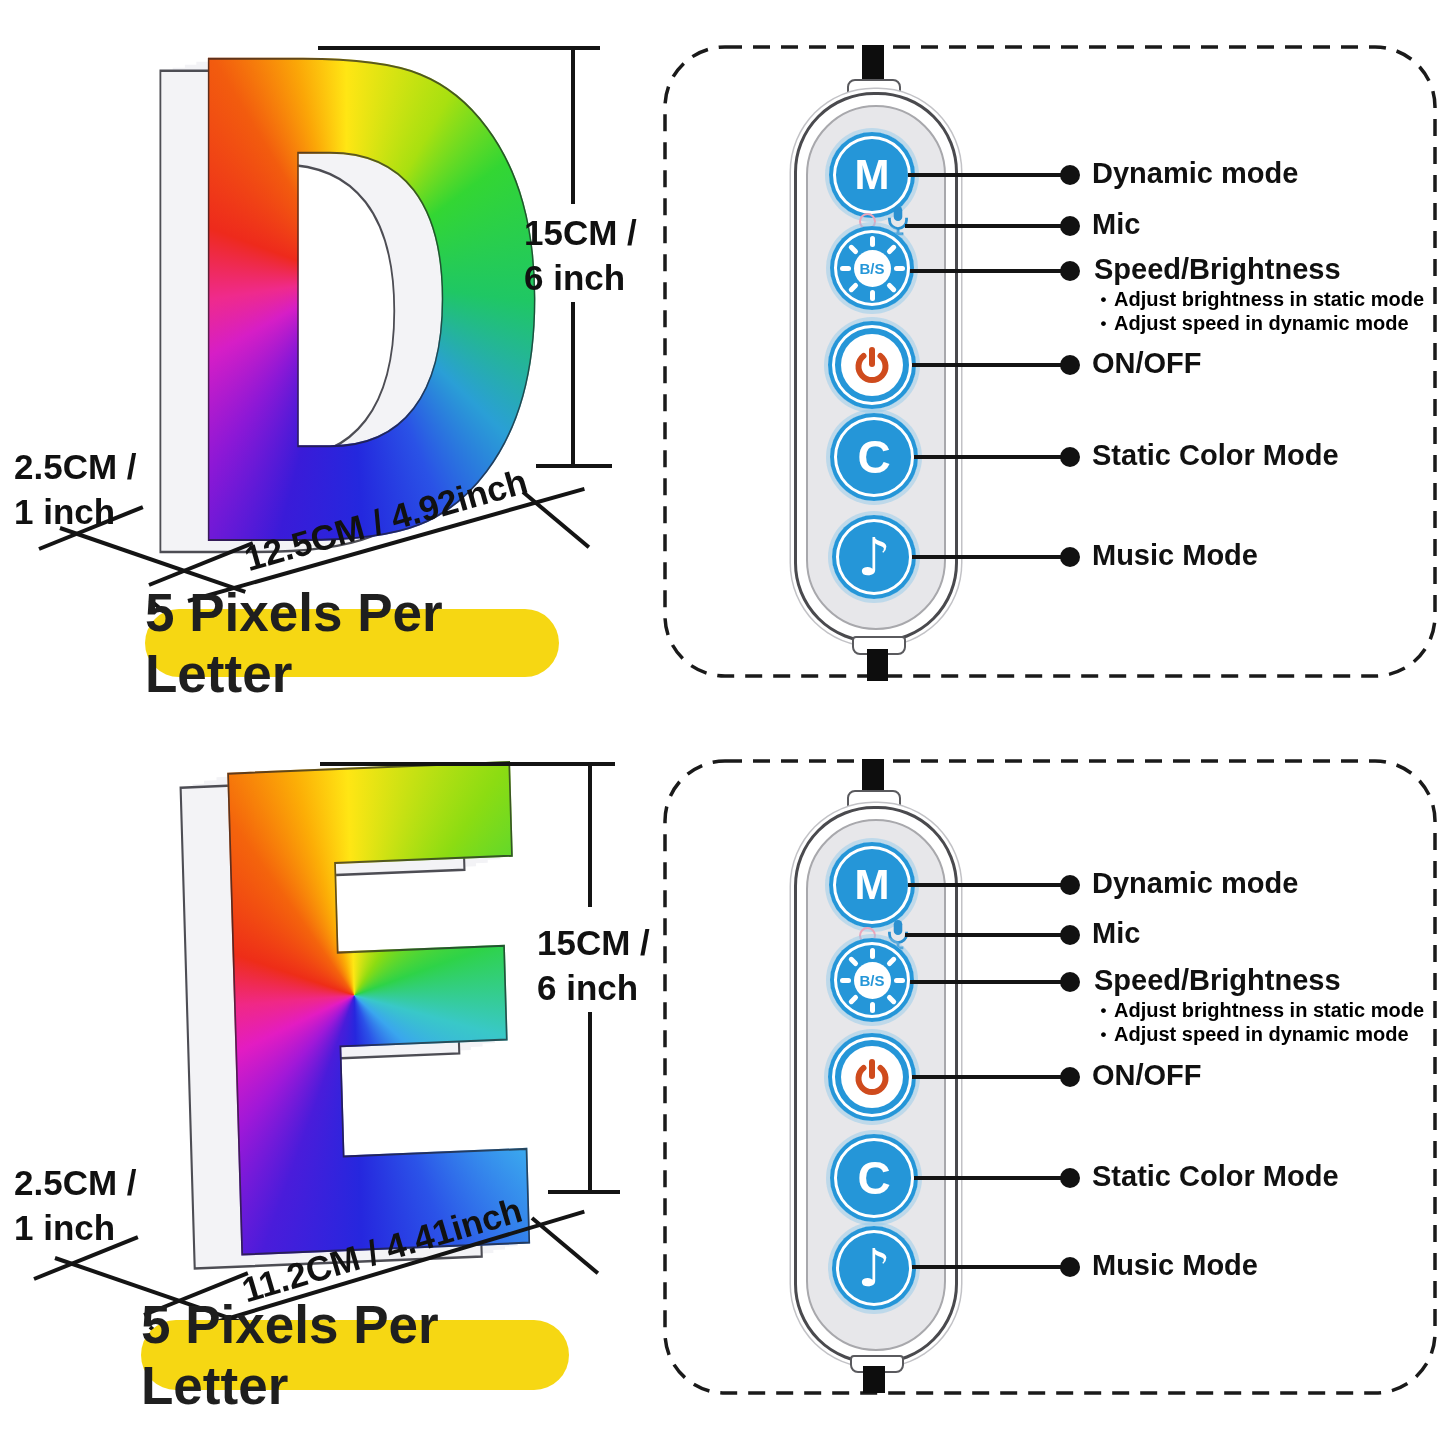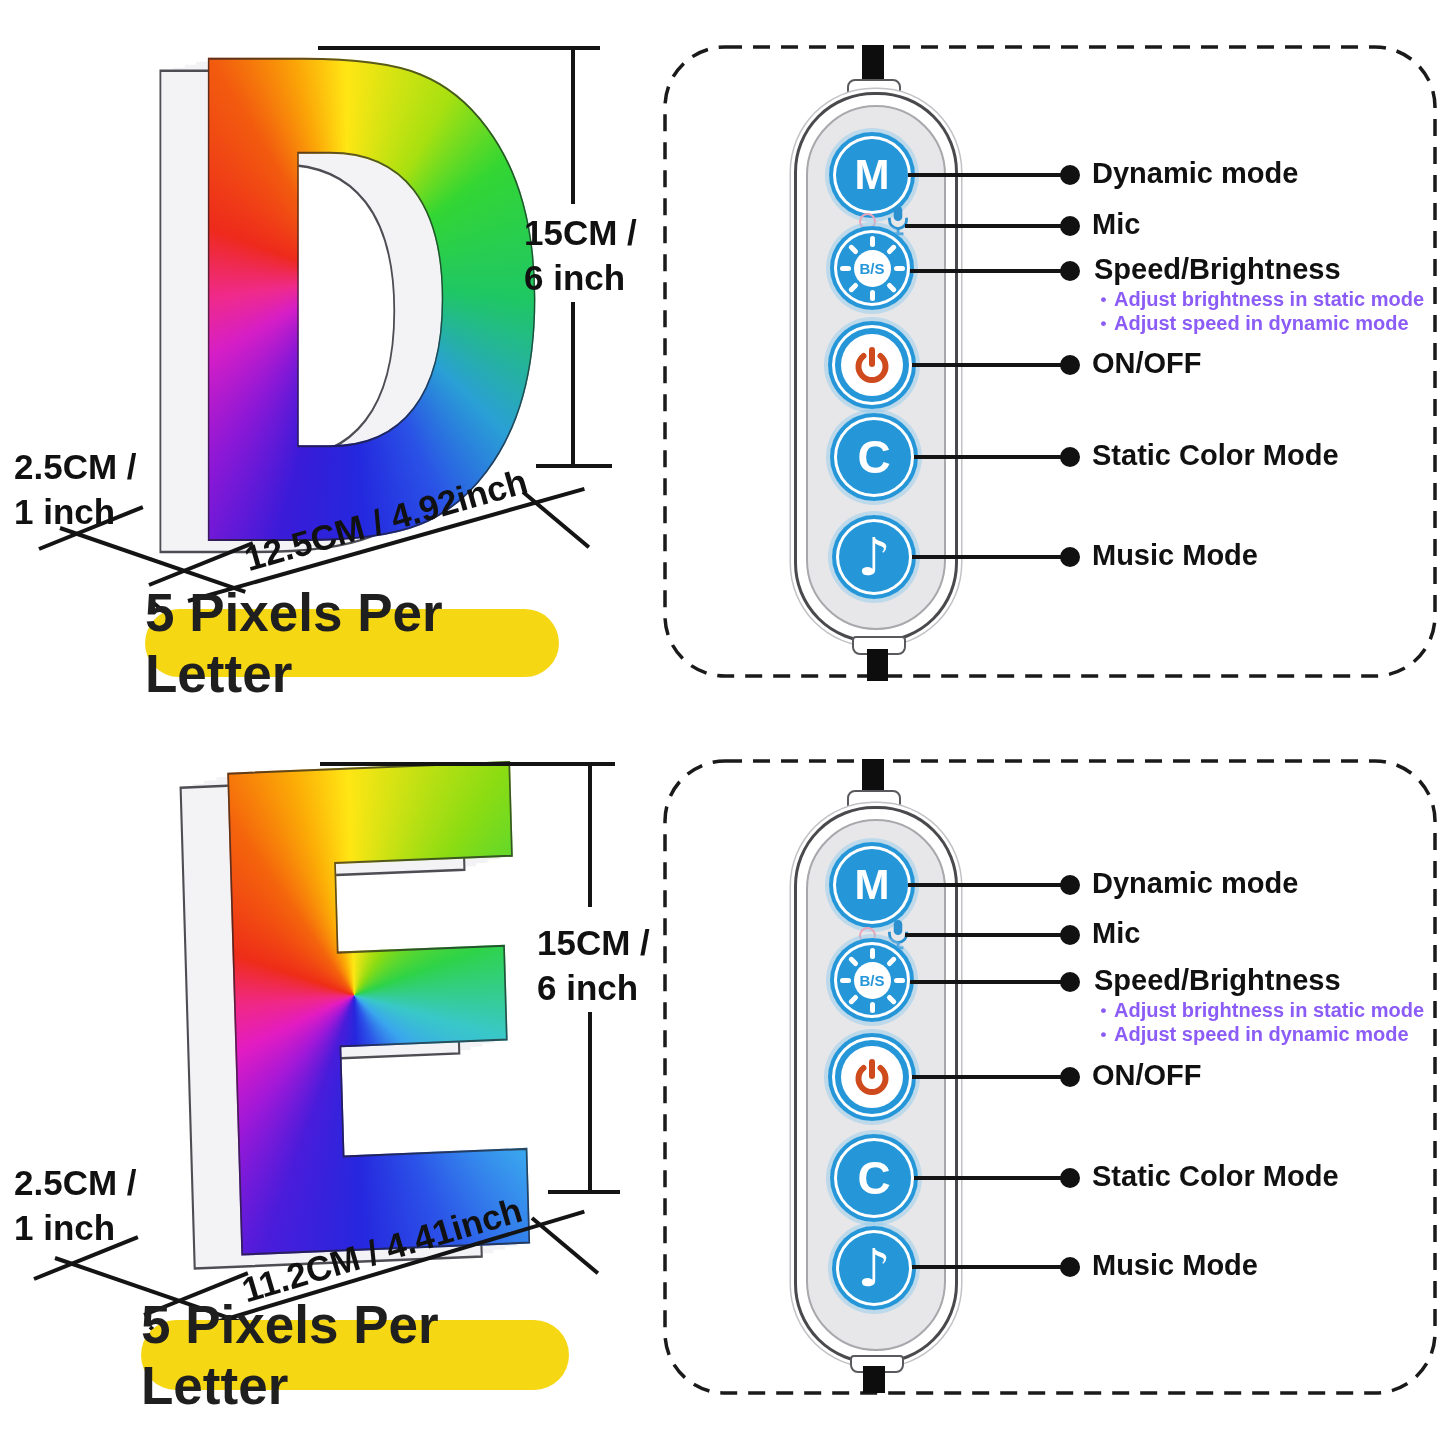--- a/index.html
+++ b/index.html
@@ -55,21 +55,21 @@
        background:#fff;border-radius:3px;}
   .led{position:absolute;width:13px;height:13px;border:2.5px solid #eba6bb;border-radius:50%;
        background:transparent;}
   .mic-icon{position:absolute;}
   
   .callout{position:absolute;height:0;}
   .callout .lead{position:absolute;left:0;top:-2px;height:3.5px;background:#141414;}
   .callout .cdot{position:absolute;width:20px;height:20px;border-radius:50%;background:#111;top:-10px;}
   .callout .clabel{position:absolute;left:184px;top:-18px;font-size:29px;font-weight:bold;
                    color:#111;white-space:nowrap;}
-  .sub{position:absolute;font-size:20px;font-weight:bold;color:#8b5cf6;white-space:nowrap;}
+  .sub{position:absolute;font-size:20px;font-weight:bold;color:#000000;white-space:nowrap;}
   .sub .b{display:inline-block;margin-right:7px;transform:scale(.85);}
 </style>
 </head>
 <body>
 
 <div class="page">
 
   <section>
     <div class="letter-stack d-stack" style="left:165px;top:-18px;transform:scaleX(.72);">
       <span class="l-base">D</span>

